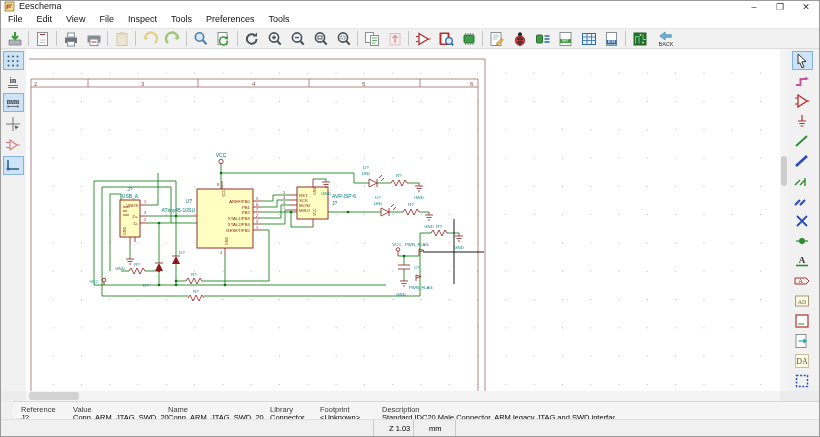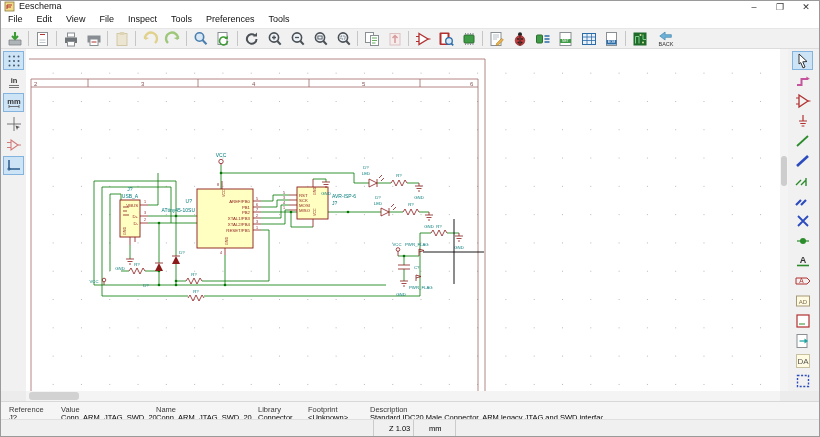--- a/index.html
+++ b/index.html
@@ -10,32 +10,32 @@
   .win-controls span{width:26px;text-align:center;font-size:9px;color:#333;line-height:13px;}
   .menubar{height:14px;background:#fff;display:flex;align-items:flex-start;font-size:9px;color:#111;}
   .menu-item{padding:0 7px;}
   .toolbar{height:21px;background:#f1f1f1;border-top:1px solid #e6e6e6;border-bottom:1px solid #dcdcdc;display:flex;align-items:center;padding-left:2px;box-sizing:border-box;}
   .tb{width:23px;height:19px;display:flex;align-items:center;justify-content:center;flex:none;}
   .tb-back{width:30px;height:20px;display:flex;flex-direction:column;align-items:center;justify-content:center;flex:none;}
   .tb-back .lbl{font-size:5.5px;color:#333;line-height:5px;}
   .sep{width:1px;height:15px;background:#c6c6c6;margin:0 2px;flex:none;}
   .main{display:flex;height:342px;}
   .ltb{width:25px;background:#f1f1f1;display:flex;flex-direction:column;align-items:center;padding-top:2px;box-sizing:border-box;flex:none;}
-  .tool{width:21px;height:19px;display:flex;align-items:center;justify-content:center;border:1px solid transparent;margin-bottom:2px;flex:none;box-sizing:border-box;}
+  .tool{width:21px;height:19px;display:flex;align-items:center;border:1px solid transparent;margin-bottom:2px;flex:none;box-sizing:border-box;font-family:Liberation Serif, serif;}
   .tool.active{background:#cde3f6;border:1px solid #84b4de;}
   .canvas{position:relative;width:754px;height:342px;background:#fff;background-image:radial-gradient(#b6b6b6 .7px,transparent .85px);background-size:28.3px 28.3px;background-position:13px 10px;overflow:hidden;flex:none;}
   .canvas svg{position:absolute;left:0;top:0;}
   .vscroll{width:8px;background:#f4f4f4;position:relative;flex:none;}
   .vthumb{position:absolute;left:1px;width:6px;top:107px;height:30px;background:#cdcdcd;border-radius:3px;}
   .rtb{width:33px;background:#f1f1f1;display:flex;flex-direction:column;align-items:flex-start;padding:2px 0 0 4px;box-sizing:border-box;flex:none;}
   .rtb .tool{margin-bottom:1px;height:19px;}
   .hscroll-row{height:10px;display:flex;background:#ececec;}
   .htrack{width:754px;margin-left:25px;background:#f4f4f4;position:relative;}
   .hthumb{position:absolute;left:3px;top:1px;width:50px;height:8px;background:#d2d2d2;border-radius:3px;}
-  .fields{height:18px;background:#f5f5f5;border-top:1px solid #d8d8d8;display:flex;font-size:7.5px;padding:4px 0 0 8px;box-sizing:border-box;color:#000;}
+  .fields{height:18px;background:#f5f5f5;border-top:1px solid #d8d8d8;display:flex;font-size:7.5px;padding:4px 0 0 8px;box-sizing:border-box;color:#000;margin-left:12px;}
   .field{display:flex;flex-direction:column;flex:none;overflow:hidden;white-space:nowrap;}
   .field .f-label{color:#3a3a3a;line-height:8px;}
   .field .f-value{color:#000;line-height:8px;}
   .w-ref{width:52px}.w-val{width:95px}.w-name{width:102px}.w-lib{width:50px}.w-fp{width:62px}.w-desc{width:233px}.w-kw{flex:1}
   .status{height:19px;background:#f0f0f0;display:flex;font-size:7.5px;color:#000;align-items:stretch;border-top:1px solid #e0e0e0;box-sizing:border-box;}
   .status .cell{border-left:1px solid #cbcbcb;padding:4px 4px 0 15px;box-sizing:border-box;flex:none;white-space:nowrap;overflow:hidden;}
   .s-spacer{width:372px;flex:none;}
   .s-zoom{width:40px}.s-pos{width:99px}.s-delta{width:161px}.s-units{width:42px}
   .s-end{flex:1;border-left:1px solid #cbcbcb;}
   .sch text{font-family:"Liberation Sans",sans-serif;}

